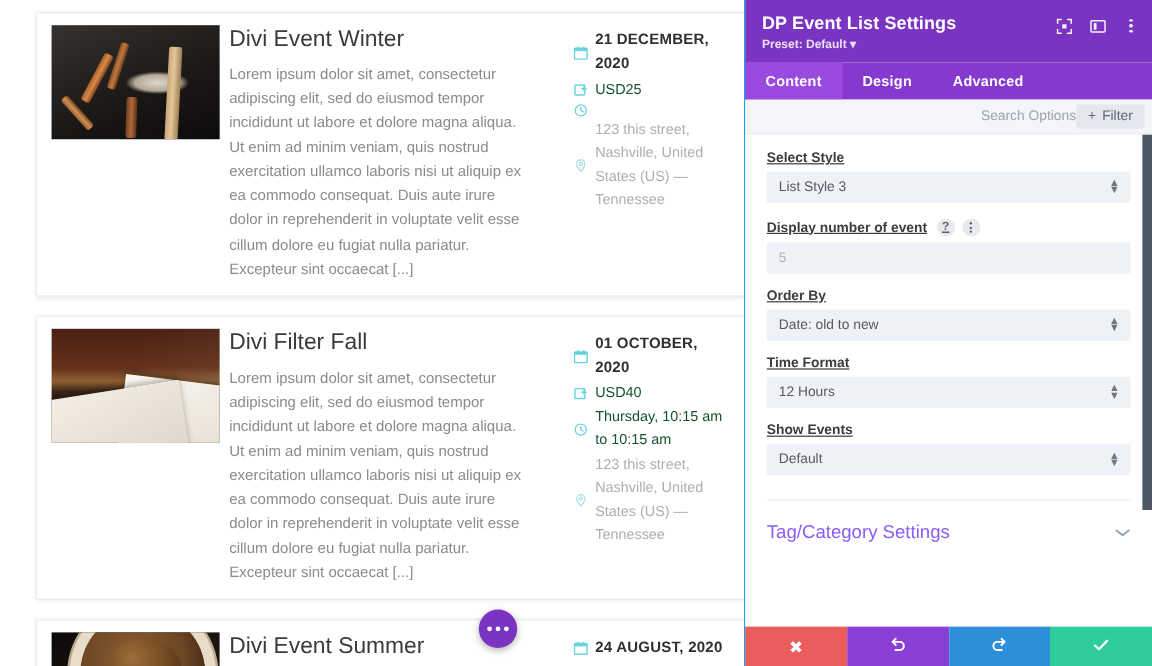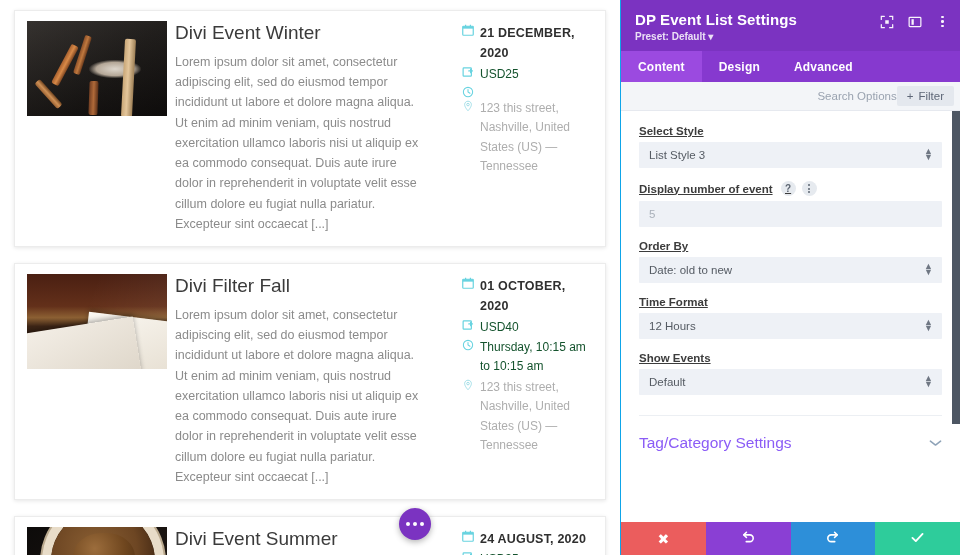--- a/index.html
+++ b/index.html
@@ -6,21 +6,21 @@
   html, body {
     width: 960px; height: 555px;
     overflow: hidden;
     font-family: "Liberation Sans", sans-serif;
     background: #ffffff;
   }
   #app { position: relative; width: 960px; height: 555px; }
 
   
   #event-list {
-    position: absolute; left: 0; top: 0;
+    position: absolute; left: 16px; top: 0;
     width: 620px; height: 555px;
     background: #ffffff;
     overflow: hidden;
     padding: 10px 14px 0 14px;
   }
   .event-card {
     position: relative;
     background: #ffffff;
     border: 1px solid #ececec;
     box-shadow: 0 1px 4px rgba(0,0,0,0.10);
@@ -107,21 +107,21 @@
   .event-body { flex: 1 1 auto; padding-right: 10px; min-width: 0; }
   .event-title {
     font-size: 19px; font-weight: 400; color: #3b3b3b;
     line-height: 1.25; margin-bottom: 7px;
   }
   .event-desc {
     font-size: 12.5px; color: #8b8b8b; line-height: 1.62;
   }
   .event-meta { flex: 0 0 158px; width: 158px; padding-top: 2px; }
   .meta-row {
-    display: flex; align-items: flex-start;
+    display: flex; align-items: center;
     font-size: 12px; line-height: 1.62; margin-bottom: 1px; padding-left: 27px;
   }
   .meta-ico {
     flex: 0 0 15px; width: 15px; margin-right: 3px;
     color: #68d3e0; line-height: 1.55; padding-top: 1px;
   }
   .meta-ico svg { display:block; }
   .meta-date { font-weight: 700; color: #2f2f2f; font-size: 12.5px; letter-spacing: .2px; }
   .meta-text { color: #14532d; }
   .meta-text.faded { color: #aeaeae; }

